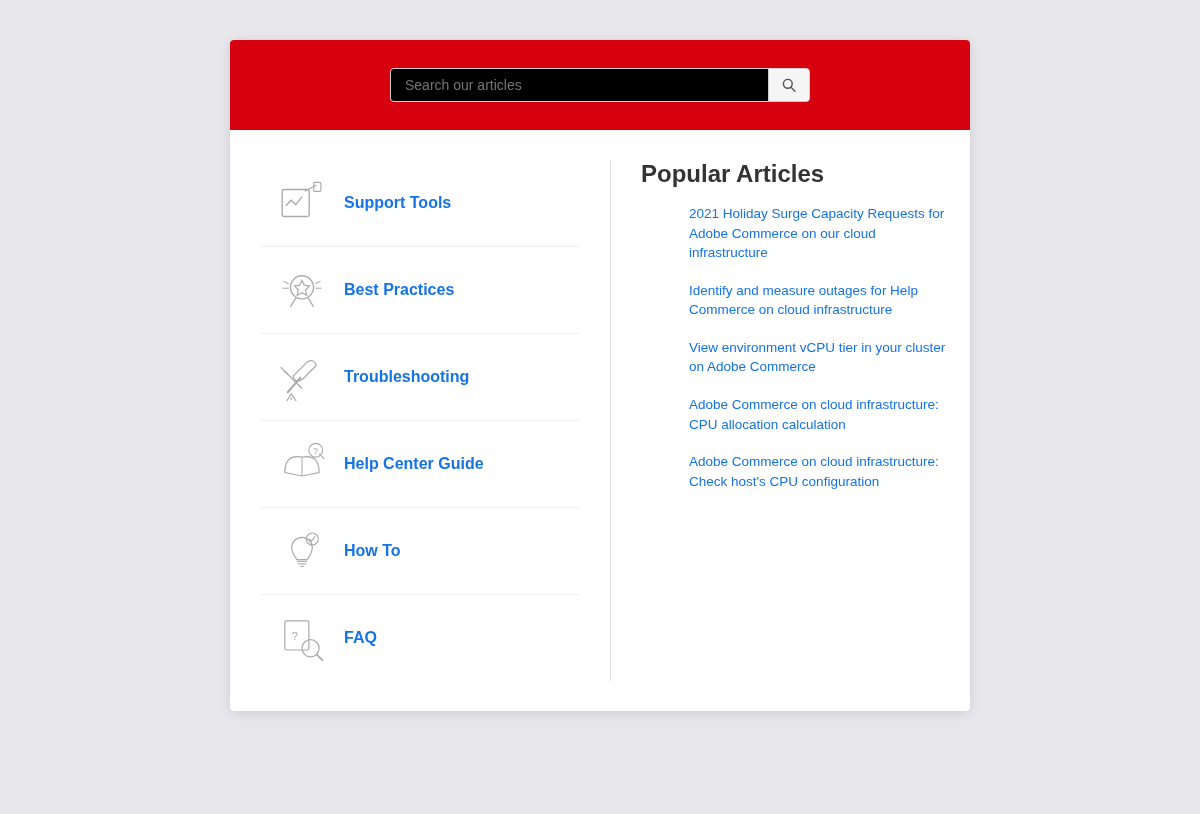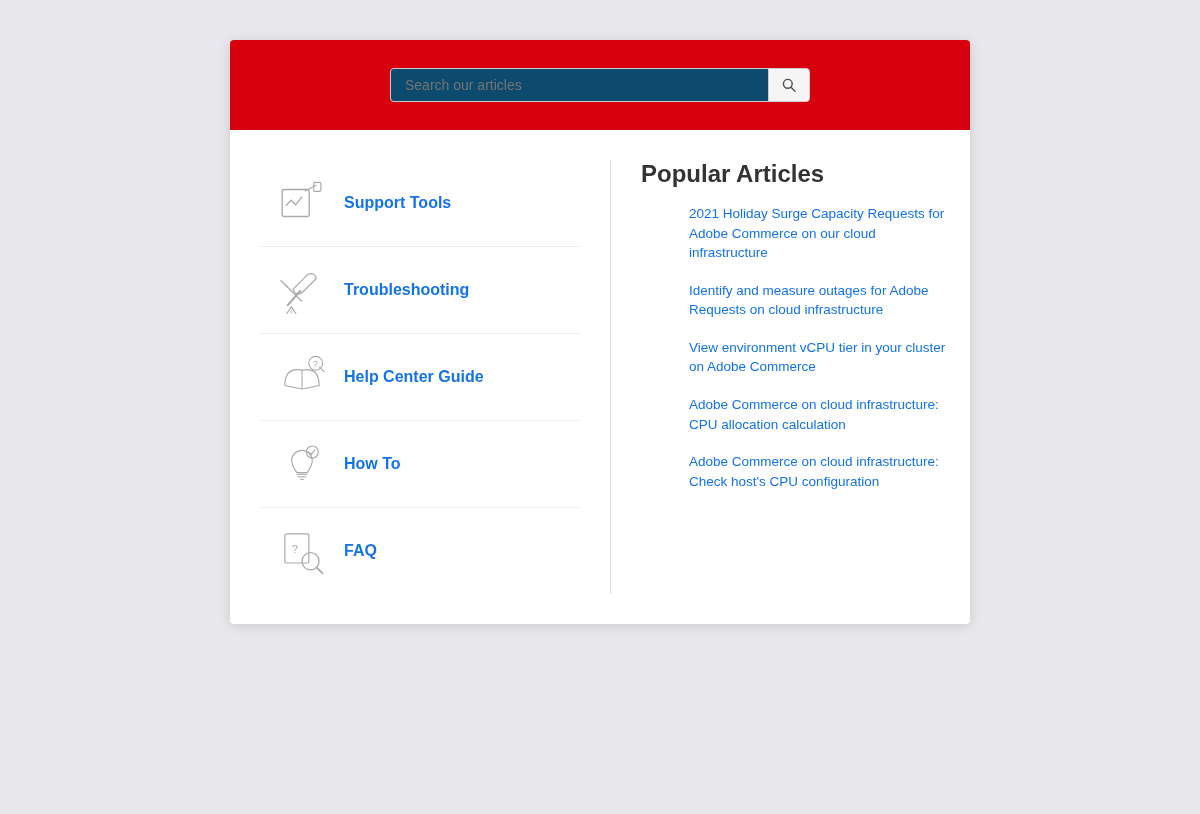--- a/index.html
+++ b/index.html
@@ -35,21 +35,21 @@
       overflow: hidden;
       border: 1px solid #ccc;
     }
     .search-input {
       flex: 1;
       border: none;
       outline: none;
       padding: 8px 14px;
       font-size: 14px;
       color: #999;
-      background: #0c4a6e;
+      background: #000000;
     }
     .search-btn {
       background: #f5f5f5;
       border: none;
       border-left: 1px solid #ccc;
       padding: 8px 12px;
       cursor: pointer;
       display: flex;
       align-items: center;
       justify-content: center;
@@ -151,20 +151,35 @@
             <rect x="8" y="10" width="30" height="30" rx="2" stroke="#aaa" stroke-width="1.5" fill="none"></rect>
             <polyline points="12,28 18,22 23,27 30,18" stroke="#aaa" stroke-width="1.5" fill="none"></polyline>
             <line x1="33" y1="12" x2="46" y2="5" stroke="#aaa" stroke-width="1.3"></line>
             <rect x="43" y="2" width="8" height="10" rx="1.5" stroke="#aaa" stroke-width="1.3" fill="none"></rect>
           </svg>
         </div>
         <span class="nav-label">Support Tools</span>
       </a>
 
 
+      <a class="nav-item">
+        <div class="nav-icon">
+          <svg viewBox="0 0 60 54" fill="none" xmlns="http://www.w3.org/2000/svg">
+            <circle cx="30" cy="24" r="13" stroke="#aaa" stroke-width="1.5" fill="none"></circle>
+            <polygon points="30,16 32.5,21.5 38.5,22.5 34,27 35.5,33 30,30 24.5,33 26,27 21.5,22.5 27.5,21.5" stroke="#aaa" stroke-width="1.3" fill="none"></polygon>
+            <line x1="23" y1="36" x2="17" y2="46" stroke="#aaa" stroke-width="1.5"></line>
+            <line x1="37" y1="36" x2="43" y2="46" stroke="#aaa" stroke-width="1.5"></line>
+            <line x1="15" y1="20" x2="9" y2="17" stroke="#aaa" stroke-width="1.2"></line>
+            <line x1="15" y1="25" x2="8" y2="25" stroke="#aaa" stroke-width="1.2"></line>
+            <line x1="45" y1="20" x2="51" y2="17" stroke="#aaa" stroke-width="1.2"></line>
+            <line x1="45" y1="25" x2="52" y2="25" stroke="#aaa" stroke-width="1.2"></line>
+          </svg>
+        </div>
+        <span class="nav-label">Best Practices</span>
+      </a>
 
       <a class="nav-item">
         <div class="nav-icon">
           <svg viewBox="0 0 60 54" fill="none" xmlns="http://www.w3.org/2000/svg">
 
             <path d="M36 10 Q44 6 46 14 L30 30 Q22 34 20 26 L36 10Z" stroke="#aaa" stroke-width="1.4" fill="none"></path>
             <line x1="28" y1="28" x2="14" y2="44" stroke="#aaa" stroke-width="2.5" stroke-linecap="round"></line>
 
             <line x1="10" y1="20" x2="30" y2="40" stroke="#aaa" stroke-width="1.4"></line>
             <line x1="6" y1="16" x2="14" y2="24" stroke="#aaa" stroke-width="1.4"></line>
@@ -223,19 +238,19 @@
         <span class="nav-label">FAQ</span>
       </a>
     </div>
 
     <div class="divider"></div>
 
     <div class="right-panel">
       <h2 class="popular-title">Popular Articles</h2>
 
       <a class="article-link">2021 Holiday Surge Capacity Requests for Adobe Commerce on our cloud infrastructure</a>
-      <a class="article-link">Identify and measure outages for Adobe Requests on cloud infrastructure</a>
+      <a class="article-link">Identify and measure outages for Help Commerce on cloud infrastructure</a>
       <a class="article-link">View environment vCPU tier in your cluster on Adobe Commerce</a>
       <a class="article-link">Adobe Commerce on cloud infrastructure: CPU allocation calculation</a>
       <a class="article-link">Adobe Commerce on cloud infrastructure: Check host's CPU configuration</a>
     </div>
   </div>
 </div>
 
 </body></html>

